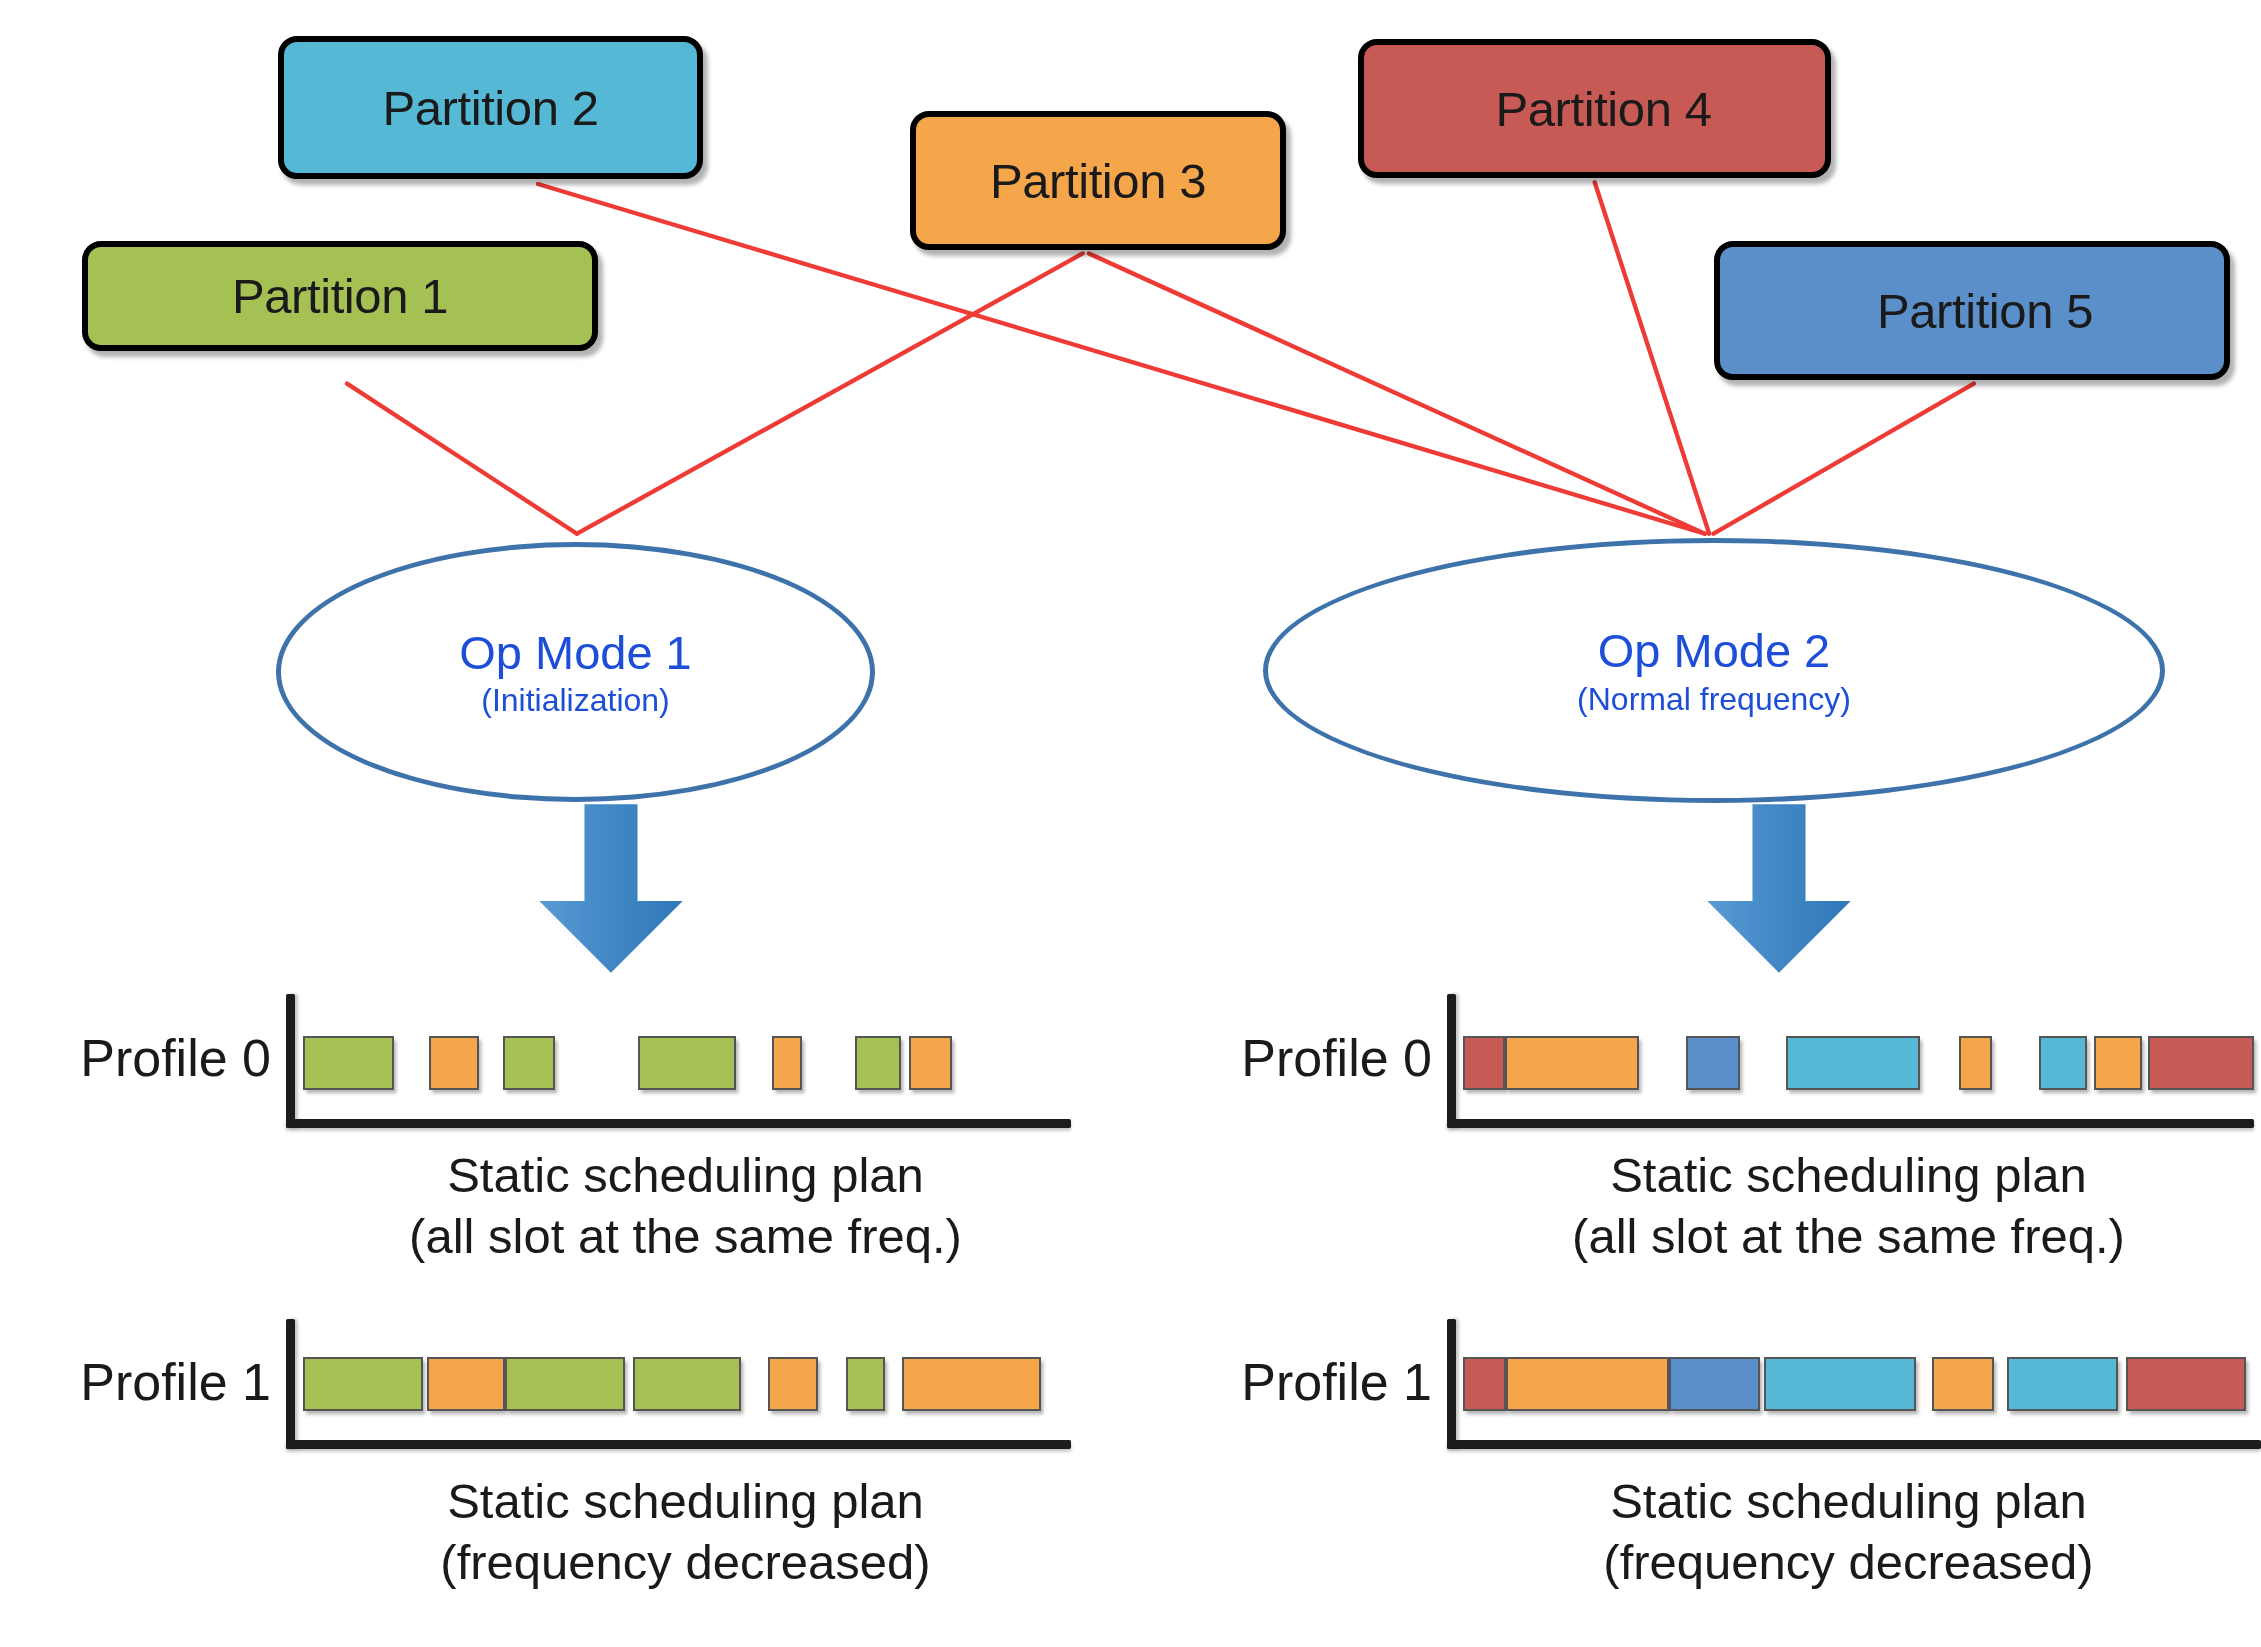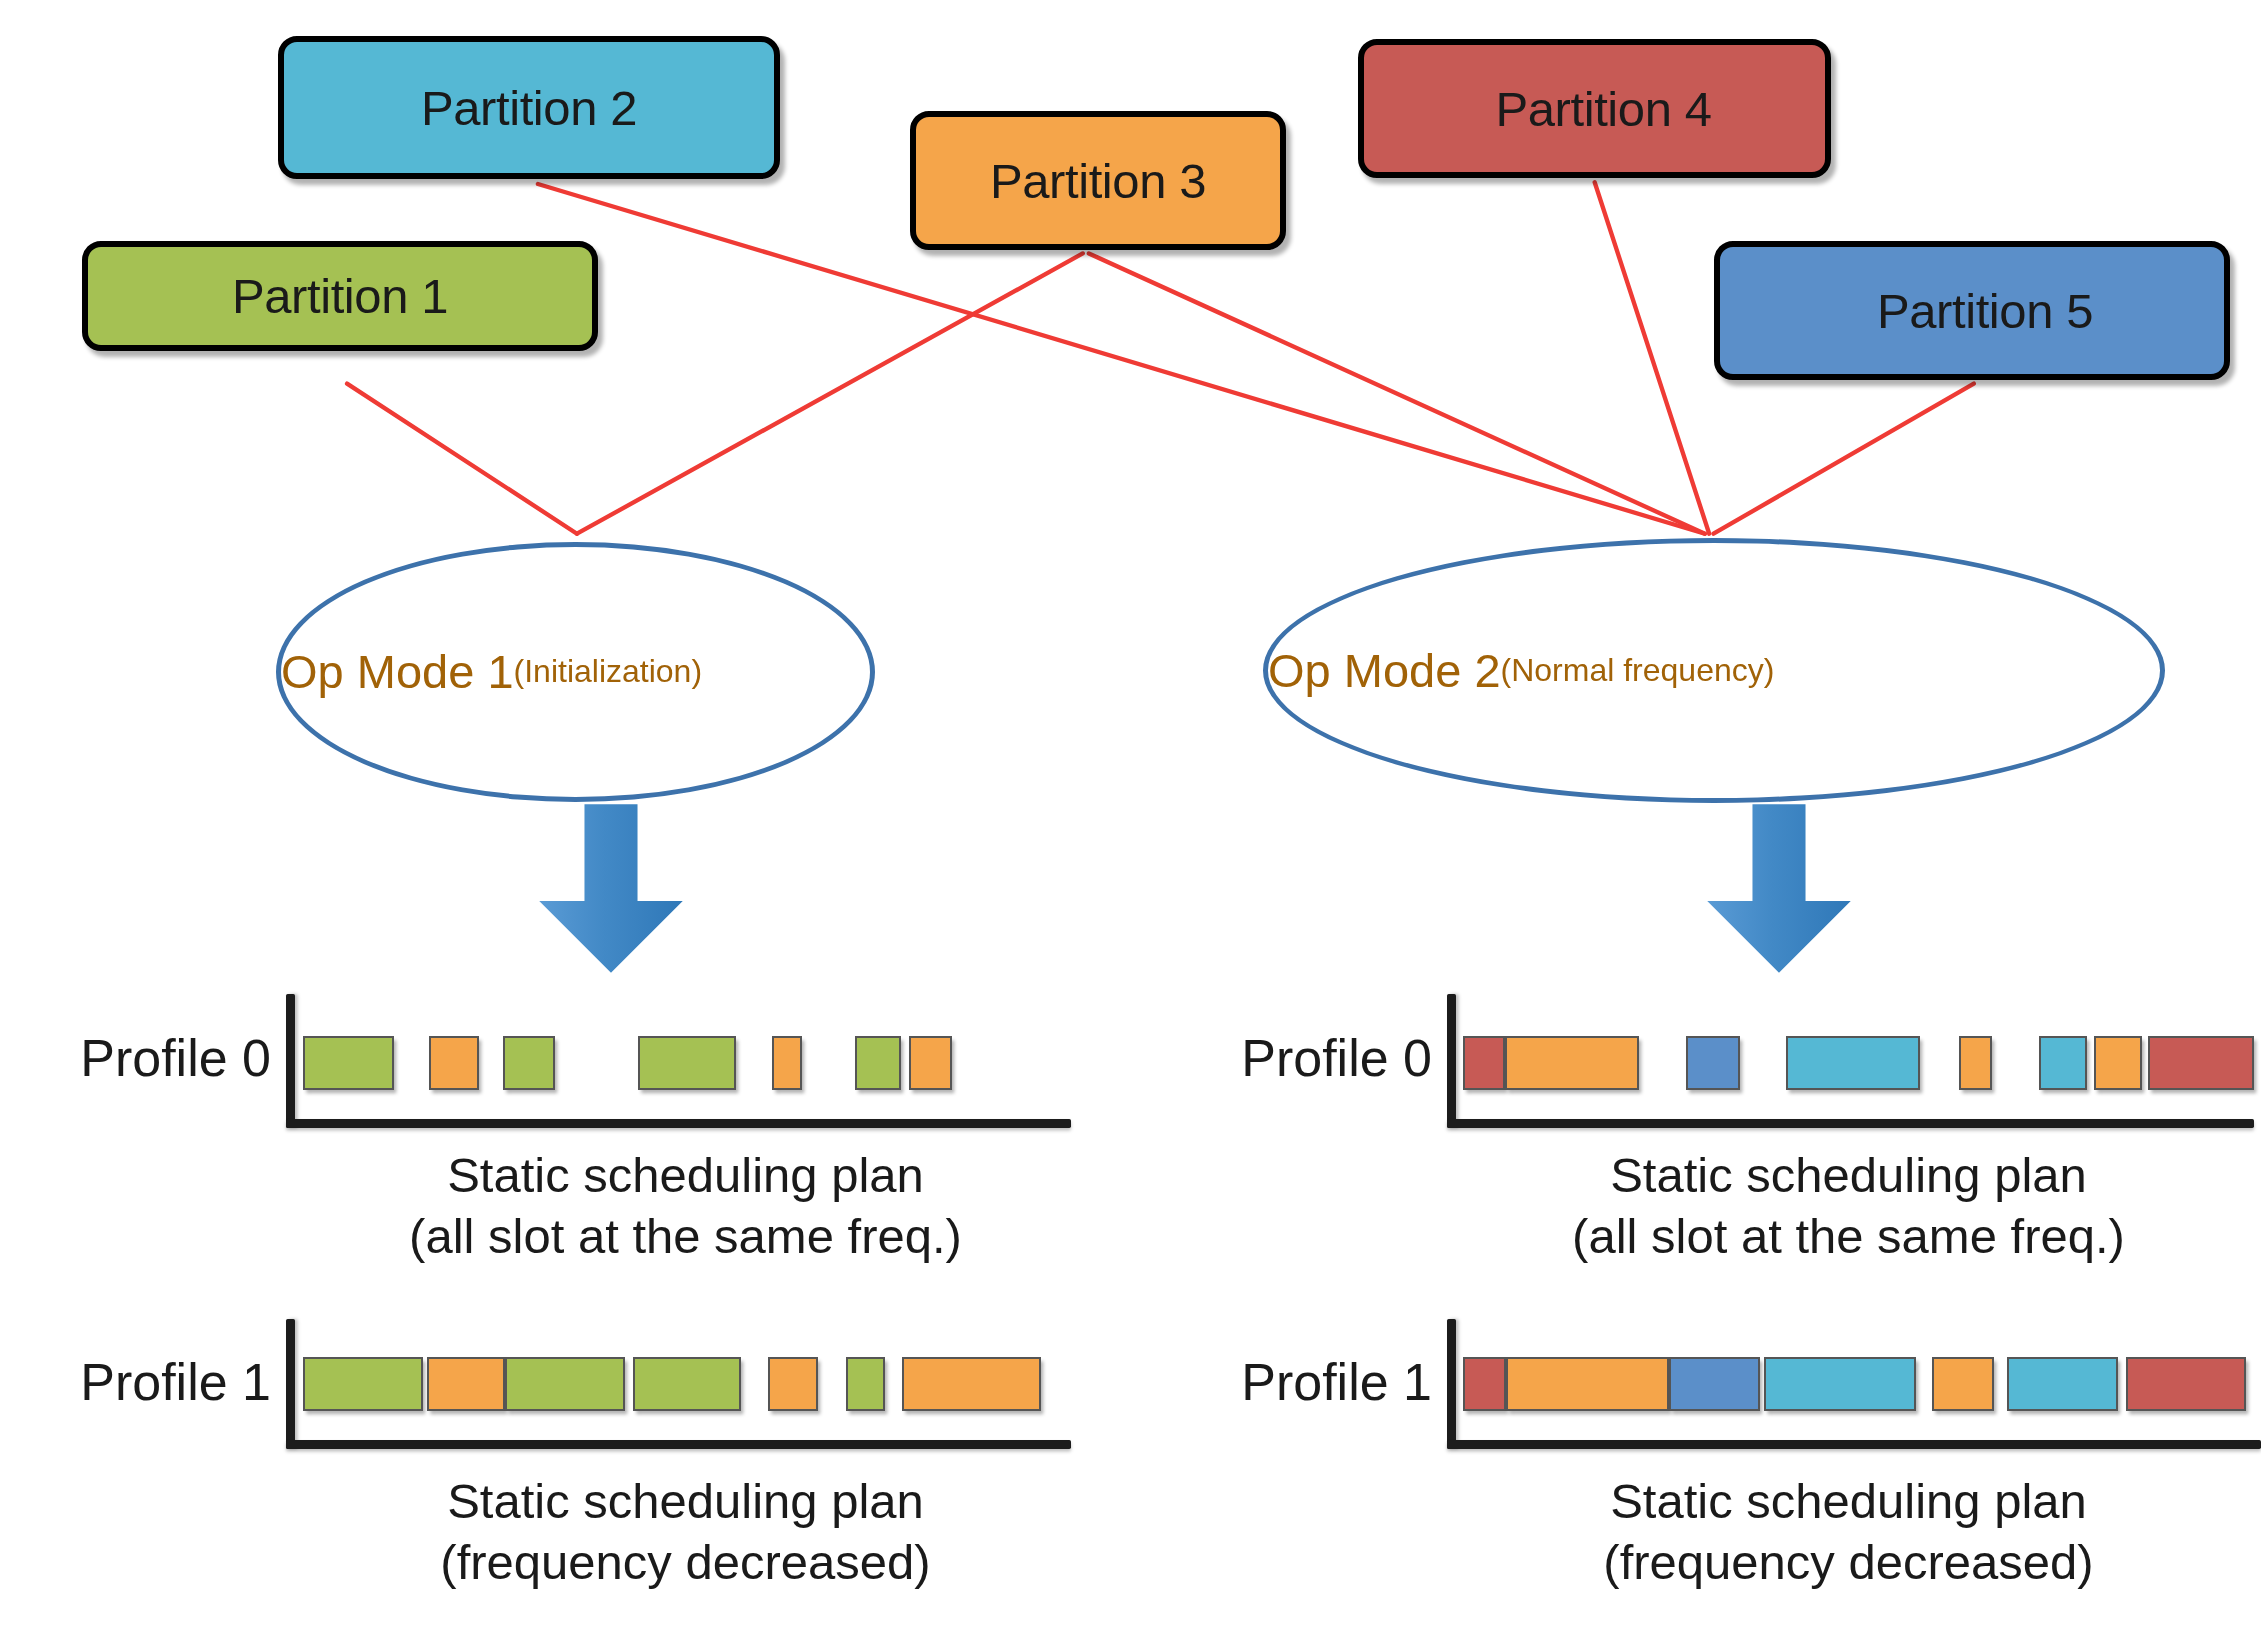--- a/index.html
+++ b/index.html
@@ -29,24 +29,24 @@
   }
   .pbox span{pointer-events:none;}
 
   
   .opmode{
     position:absolute;
     box-sizing:border-box;
     border:5.2px solid #3d72ab;
     border-radius:50%;
     background:#ffffff;
-    display:flex;
-    align-items:center;justify-content:flex-start;
+    display:flex;flex-direction:column;
+    align-items:center;justify-content:center;
     z-index:2;
-    color:#a16207;
+    color:#1d4ed8;
     font-size:47px;
     line-height:1.22;
   }
   .opmode .l2{font-size:32px;}
 
   
   .bluearrow{position:absolute;z-index:3;}
 
   
   .axis{position:absolute;z-index:2;}
@@ -94,21 +94,21 @@
       <line x1="1248" y1="292" x2="665" y2="615" stroke="#ef3b35" stroke-width="5" stroke-linecap="round"></line>
       <line x1="1255" y1="292" x2="1965" y2="615" stroke="#ef3b35" stroke-width="5" stroke-linecap="round"></line>
       <line x1="1838" y1="210" x2="1970" y2="615" stroke="#ef3b35" stroke-width="5" stroke-linecap="round"></line>
       <line x1="2275" y1="442" x2="1975" y2="615" stroke="#ef3b35" stroke-width="5" stroke-linecap="round"></line>
     </svg>
 
   <div id="nodes">
       <div class="pbox" style="left: 82px; top: 241px; width: 516px; height: 110px; background: rgb(165, 193, 83);">
         <span>Partition 1</span>
       </div>
-      <div class="pbox" style="left: 278px; top: 36px; width: 502px; height: 143px; background: rgb(85, 184, 212);">
+      <div class="pbox" style="left: 278px; top: 36px; width: 425px; height: 143px; background: rgb(85, 184, 212);">
         <span>Partition 2</span>
       </div>
       <div class="pbox" style="left: 910px; top: 111px; width: 376px; height: 139px; background: rgb(245, 165, 74);">
         <span>Partition 3</span>
       </div>
       <div class="pbox" style="left: 1358px; top: 39px; width: 473px; height: 139px; background: rgb(199, 90, 85); padding-left: 18px;">
         <span>Partition 4</span>
       </div>
       <div class="pbox" style="left: 1714px; top: 241px; width: 516px; height: 139px; background: rgb(91, 143, 201); padding-left: 26px;">
         <span>Partition 5</span>

